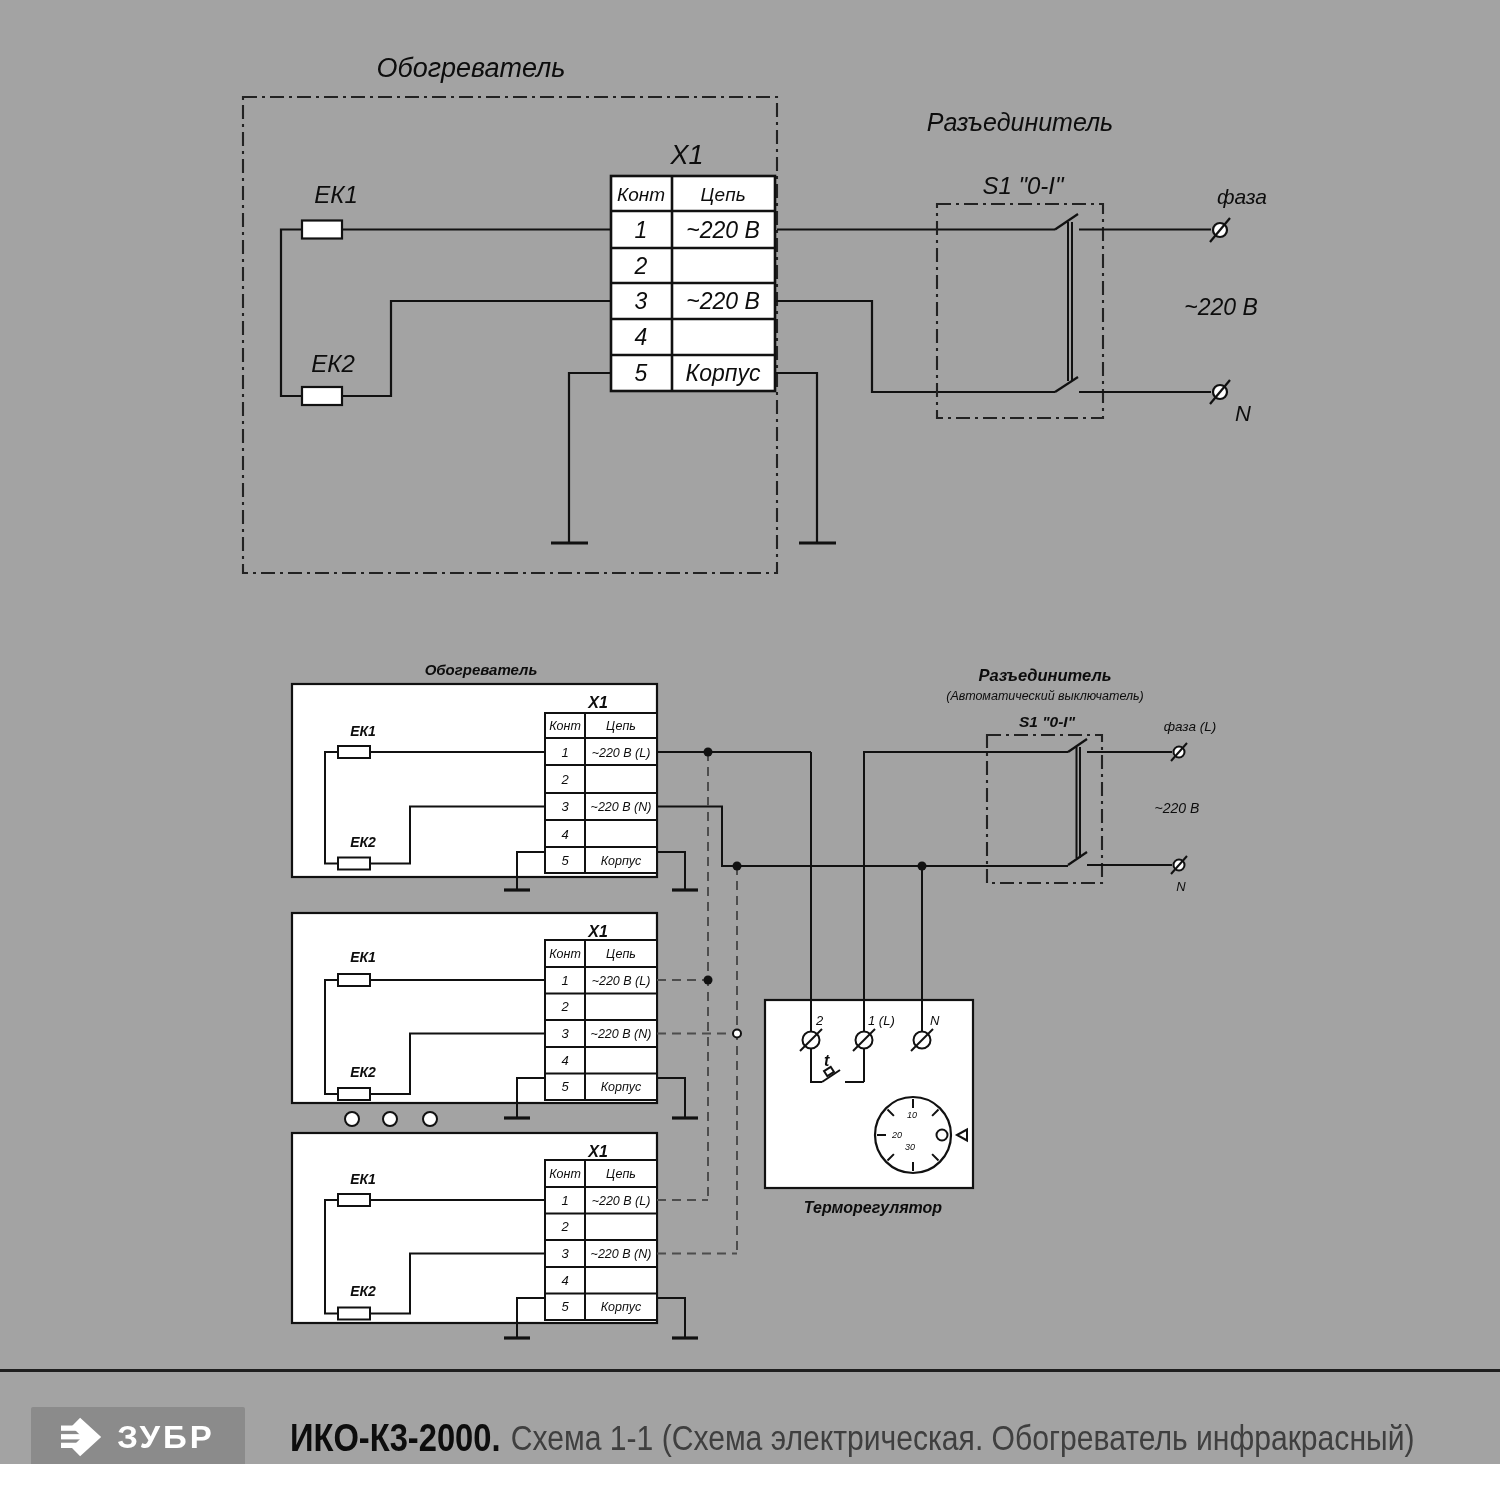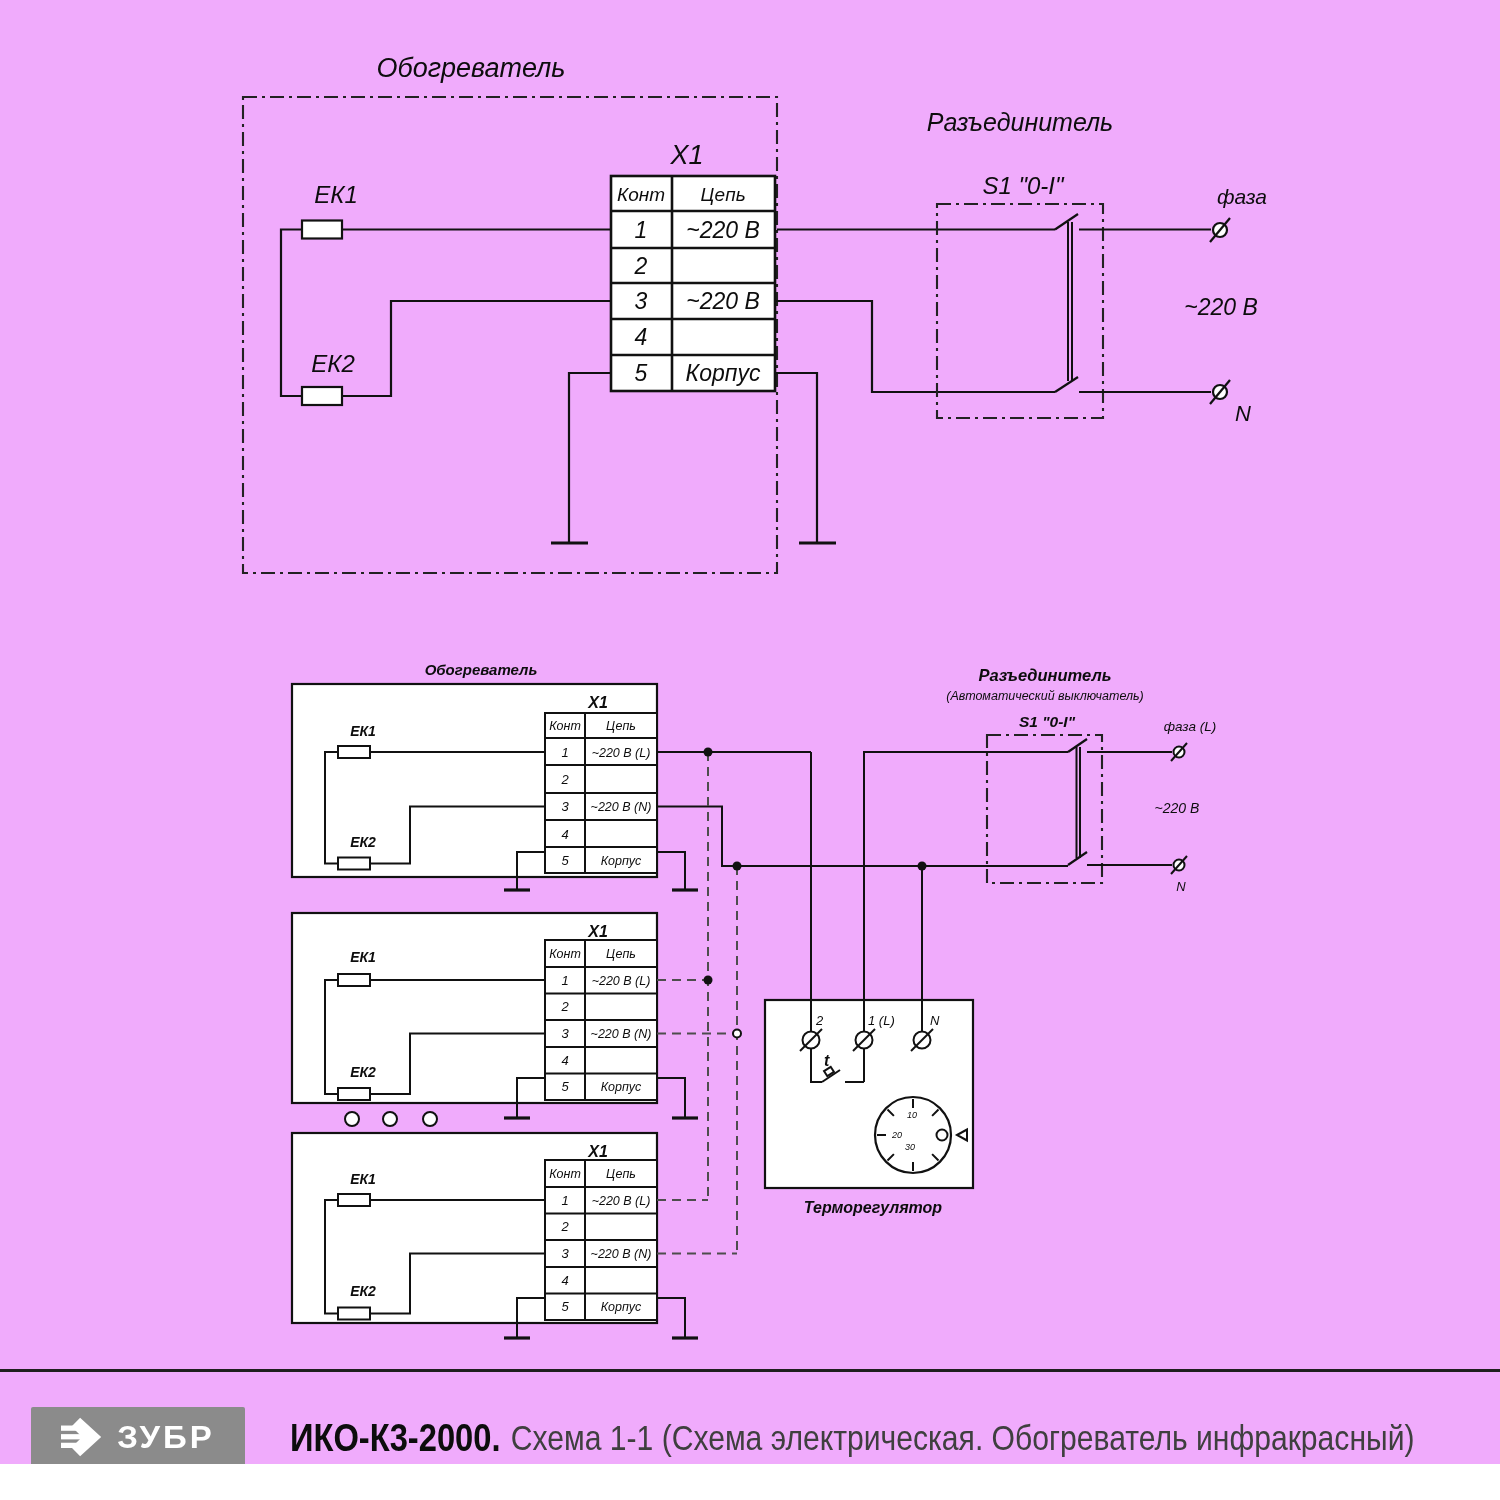--- a/index.html
+++ b/index.html
@@ -1,16 +1,16 @@
 <!DOCTYPE html>
 <html><head>
 <meta charset="utf-8">
 <style>
   html,body{margin:0;padding:0;background:#fff;}
-  .page{position:relative;width:1500px;height:1464px;background:#f0abfc;overflow:hidden;
+  .page{position:relative;width:1500px;height:1464px;background:#a3a3a3;overflow:hidden;
         font-family:"Liberation Sans",sans-serif;}
   svg text{font-family:"Liberation Sans",sans-serif;font-style:italic;fill:#0d0d0d;}
   .mid{text-anchor:middle;}
   .b{font-weight:bold;}
   .k{stroke:#111;fill:none;stroke-width:2;}
   .k2{stroke:#111;fill:none;stroke-width:2.2;}
   .k3{stroke:#111;fill:none;stroke-width:2.6;}
   .bar{stroke:#111;stroke-width:3.2;fill:none;}
   .dd{stroke:#222;fill:none;stroke-width:2.1;stroke-dasharray:14 5 3 5;}
   .ds{stroke:#4d4d4d;fill:none;stroke-width:2;stroke-dasharray:9 6;}

